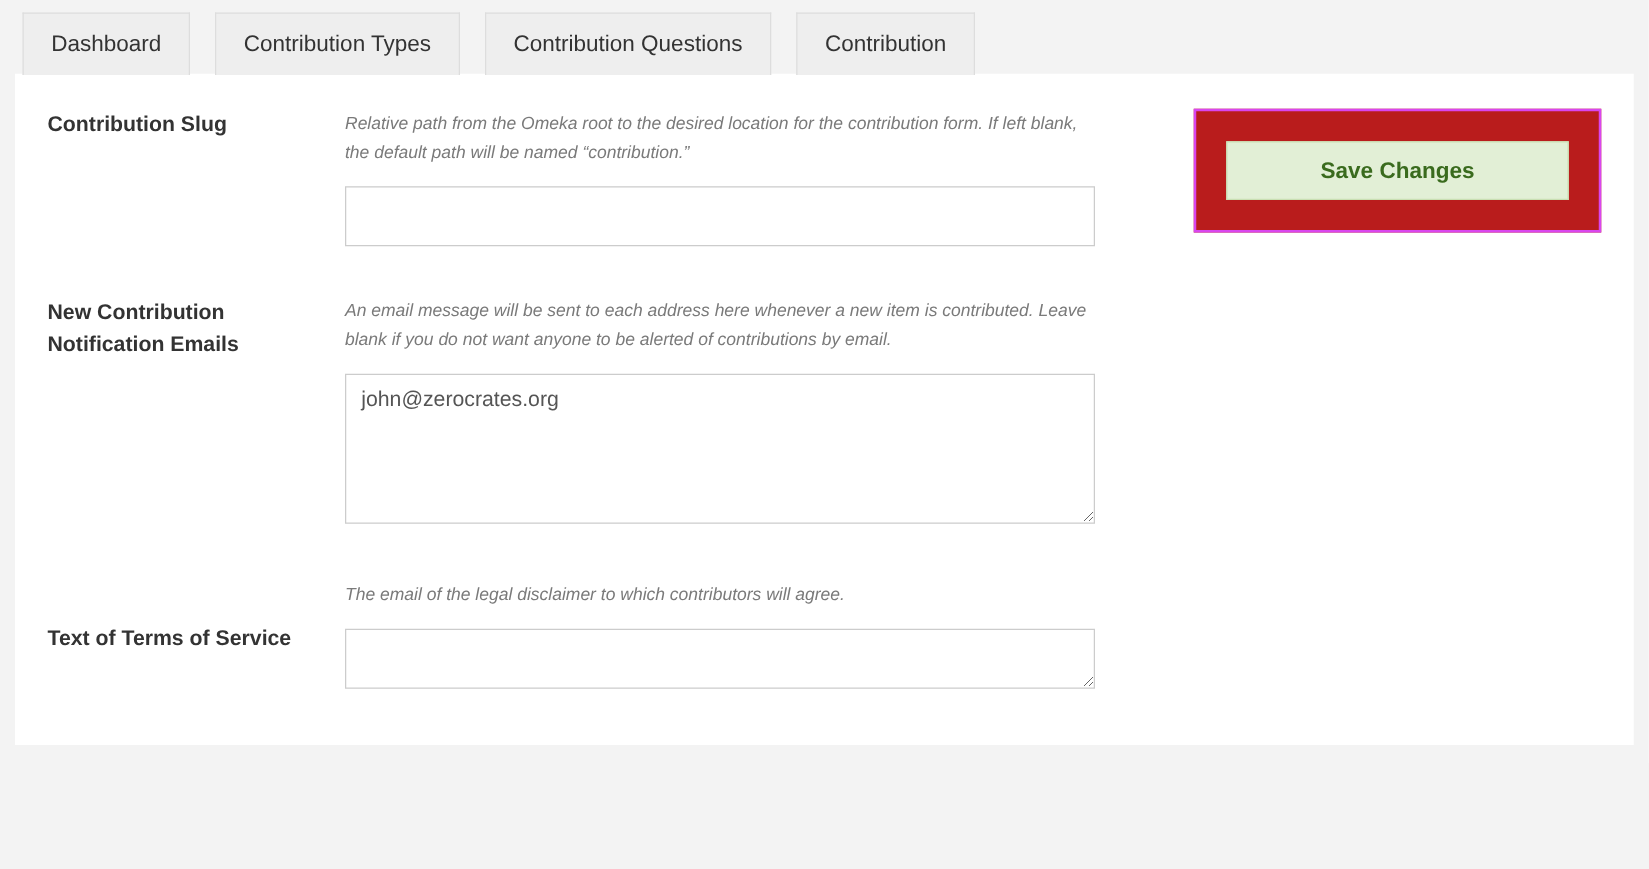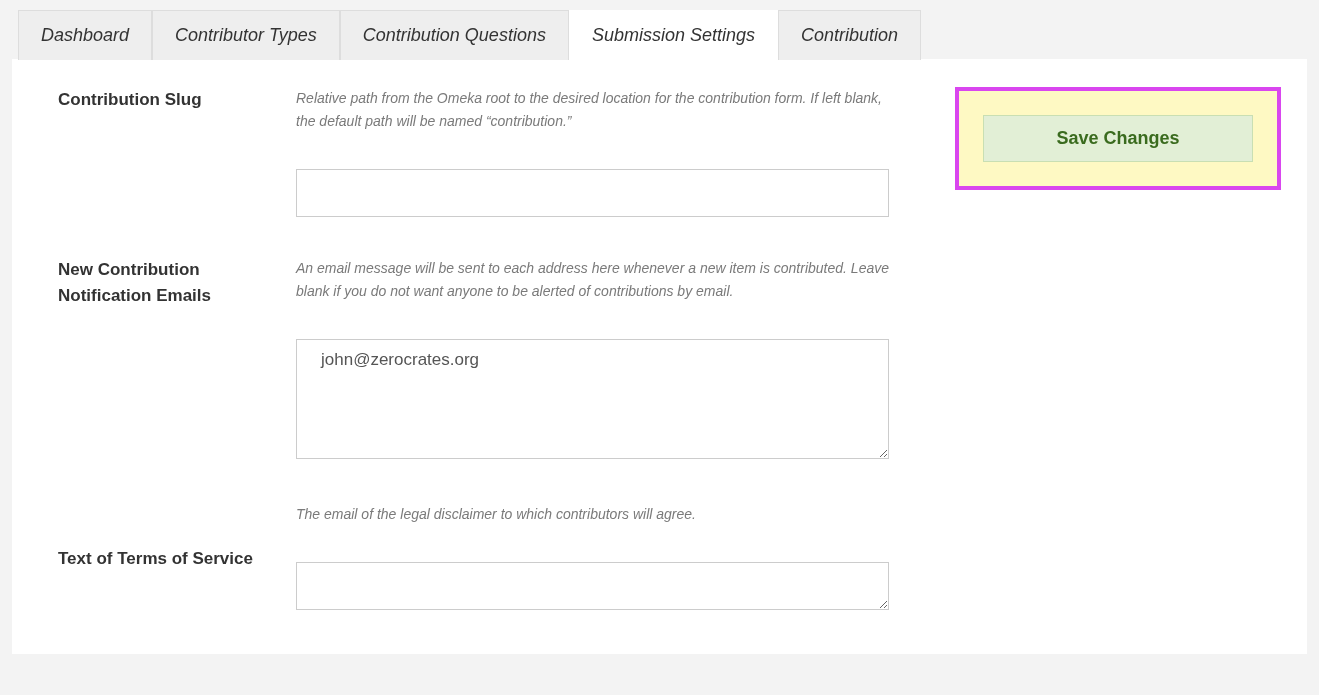--- a/index.html
+++ b/index.html
@@ -52,23 +52,22 @@
       cursor: pointer;
       display: flex;
       align-items: center;
       justify-content: center;
     }
     .dots { font-size: 18px; letter-spacing: 1px; font-weight: 700; }
     .mag svg { width: 18px; height: 18px; }
 
     .tabs {
       display: flex;
-      gap: 0;
+      gap: 20px;
       margin-left: 6px;
-      font-style: italic;
     }
     .tab {
       background: #eee;
       border: 1px solid #ddd;
       padding: 14px 22px;
       font-size: 18px;
       color: #333;
       cursor: pointer;
       border-bottom: none;
     }
@@ -97,56 +96,54 @@
       margin-bottom: 40px;
     }
     .field-label {
       width: 238px;
       flex-shrink: 0;
       font-weight: 700;
       color: #333;
       font-size: 17px;
       line-height: 1.5;
       padding-right: 10px;
-      margin-left: 20px;
     }
     .field-body {
       flex: 1;
       max-width: 600px;
     }
     .field-desc {
       font-style: italic;
       color: #7a7a7a;
       font-size: 14px;
       line-height: 1.65;
       margin-bottom: 16px;
     }
     .text-input, .textarea-input {
       width: 100%;
       border: 1px solid #ccc;
       font-size: 17px;
       font-family: inherit;
-      padding: 10px 24px;
+      padding: 10px 12px;
       color: #555;
       background: #fff;
-      margin-top: 20px;
     }
     .text-input { height: 48px; }
     .textarea-input { height: 120px; resize: both; }
     .textarea-tos { height: 48px; }
 
     .side-box {
       width: 326px;
       flex-shrink: 0;
       margin: 0 26px 0 40px;
     }
     .side-card {
-      border: 4px solid #d946ef;
+      border: 2px solid #d946ef;
       padding: 24px;
-      background: #fef9c3;
+      background: #b91c1c;
     }
     .save-btn {
       display: block;
       width: 100%;
       background: #e2efd6;
       border: 1px solid #c9dfb3;
       color: #3a6b1e;
       font-size: 18px;
       font-weight: 600;
       padding: 12px 0;
@@ -154,23 +151,22 @@
       text-align: center;
     }
   </style>
 </head>
 <body>
 
 <div class="page">
 
   <div class="tabs">
     <div class="tab">Dashboard</div>
-    <div class="tab">Contributor Types</div>
+    <div class="tab">Contribution Types</div>
     <div class="tab">Contribution Questions</div>
-    <div class="tab active">Submission Settings</div>
     <div class="tab">Contribution</div>
   </div>
 
   <div class="panel">
     <div class="form-area">
 
       <div class="field-row">
         <div class="field-label">Contribution Slug</div>
         <div class="field-body">
           <p class="field-desc">Relative path from the Omeka root to the desired location for the contribution form. If left blank, the default path will be named “contribution.”</p>

